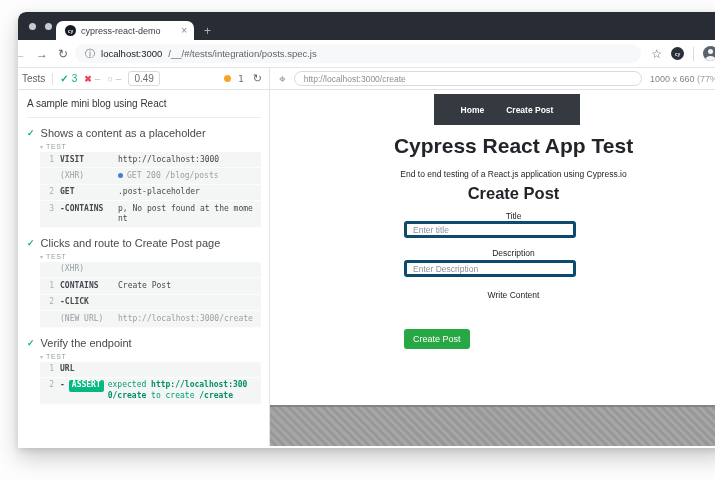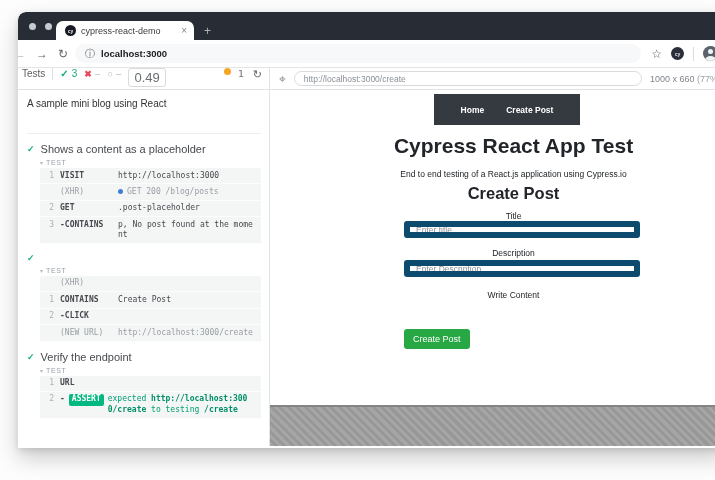--- a/index.html
+++ b/index.html
@@ -25,65 +25,65 @@
   .newtab { position:absolute; left:186px; top:13px; color:#aeb3ba; font-size:12px; line-height:12px; }
 
   
   .toolbar { height:28px; background:#fff; border-bottom:1px solid #e3e5e7;
     display:flex; align-items:center; padding-right:9px; }
   .nav-ic { color:#5f6368; font-size:12px; line-height:1; padding:0 5px; }
   .nav-back { margin-left:-9px; color:#9aa0a6; }
   .omnibox { flex:1; height:19px; margin-left:2px; background:#f7f8f9; border-radius:10px;
     display:flex; align-items:center; gap:6px; padding:0 10px; overflow:hidden; }
   .info-ic { color:#5f6368; font-size:10px; }
-  .url-host { font-size:9.5px; color:#202124; font-weight:bold; white-space:nowrap; }
+  .url-host { font-size:9.5px; color:#202124; font-weight:normal; white-space:nowrap; }
   .url-path { font-size:9.5px; color:#5f6368; white-space:nowrap; }
   .tb-right { display:flex; align-items:center; gap:9px; margin-left:10px; }
   .star-ic { color:#5f6368; font-size:12px; }
   .ext-ic { width:13px; height:13px; border-radius:50%; background:#2b2f3a; color:#dfe2e6;
     font-size:5px; font-weight:bold; display:flex; align-items:center; justify-content:center; }
   .tb-sep { width:1px; height:14px; background:#dadce0; }
   .avatar { position:relative; width:15px; height:15px; border-radius:50%; background:#5b626b; overflow:hidden; }
   .avatar::before { content:""; position:absolute; left:5px; top:3px; width:5px; height:5px;
     border-radius:50%; background:#f1f3f4; }
   .avatar::after { content:""; position:absolute; left:2px; top:9.5px; width:11px; height:8px;
     border-radius:50%; background:#f1f3f4; }
 
   
   .runner-header { height:22px; background:#fff; border-bottom:1px solid #e2e3e4;
     display:flex; align-items:stretch; }
   .rh-left { width:252px; flex:none; border-right:1px solid #e2e3e4;
-    display:flex; align-items:flex-start; gap:7px; padding:0 7px 0 4px; }
+    display:flex; align-items:center; gap:7px; padding:0 7px 0 4px; }
   .tests-btn { font-size:10px; color:#5e6266; }
   .rh-sep { width:1px; height:12px; background:#e0e0e0; }
   .stat { display:flex; align-items:center; gap:3px; font-size:10px; }
   .stat .ic-pass { color:#13ac7c; font-weight:bold; font-size:10px; }
   .stat .ic-fail { color:#e8485c; font-weight:bold; font-size:9px; }
   .stat .ic-pend { color:#b8bcc1; font-size:9px; }
   .stat .v-pass { color:#13ac7c; }
   .stat .v-mute { color:#c0c4c8; }
-  .duration { border:1px solid #d8dadc; border-radius:3px; padding:1px 5px; font-size:13px; color:#6a6e72; }
+  .duration { border:1px solid #d8dadc; border-radius:3px; padding:1px 5px; font-size:10px; color:#6a6e72; }
   .rh-spacer { flex:1; }
   .run-dot { width:7px; height:7px; border-radius:50%; background:#f5a623; }
   .run-count { font-size:9.5px; color:#6a6e72; font-family:"DejaVu Sans Mono",monospace; }
   .rh-refresh { color:#5e6266; font-size:11px; margin-left:2px; }
   .rh-right { flex:1; display:flex; align-items:center; gap:8px; padding:0 6px 0 9px; }
   .crosshair { color:#8b9096; font-size:12px; }
   .url-pill { flex:1; height:15px; border:1px solid #d8dadc; border-radius:8px; background:#fff;
     display:flex; align-items:center; padding:0 9px; font-size:8.5px; color:#8a9096; overflow:hidden; white-space:nowrap; }
   .viewport-info { font-size:9px; color:#9aa0a6; white-space:nowrap; }
   .viewport-info b { color:#80868c; font-weight:normal; }
 
   
   .main { display:flex; height:356px; }
 
   
   .sidebar { width:252px; flex:none; border-right:1px solid #e2e3e4; background:#fff;
     padding:8px 8px 0 9px; overflow:hidden; }
-  .suite-title { font-size:10px; color:#303438; padding-bottom:24px; border-bottom:1px solid #ededee;
+  .suite-title { font-size:10px; color:#303438; padding-bottom:8px; border-bottom:1px solid #ededee;
     margin-bottom:9px; }
   .test { margin-bottom:9px; }
   .test-head { display:flex; align-items:center; gap:6px; margin-bottom:4px; }
   .check-ic { color:#12b07e; font-weight:bold; font-size:9px; }
   .test-title { font-size:11px; color:#46494e; }
   .sect { display:flex; align-items:center; gap:3px; margin:0 0 2px 13px; }
   .caret-ic { font-size:6px; color:#b7bcc2; }
   .sect-label { font-size:7px; color:#9aa0a6; letter-spacing:.6px; }
   .cmds { margin-left:13px; background:#f4f5f5; border-radius:2px; }
   .crow { display:flex; align-items:baseline; padding:2.5px 5px 2.5px 2px;
@@ -106,21 +106,21 @@
   .appc { position:absolute; left:0; top:0; width:487px; height:100%; }
   .appnav { position:absolute; left:164px; top:4px; width:146px; height:31px; background:#343a40;
     display:flex; align-items:center; justify-content:center; gap:22px; }
   .appnav-link { color:#fff; font-size:8.5px; font-weight:bold; white-space:nowrap; }
   .app-h1 { position:absolute; top:44px; width:100%; text-align:center; font-size:21px;
     font-weight:bold; color:#212529; }
   .app-sub { position:absolute; top:79px; width:100%; text-align:center; font-size:8.5px; color:#212529; }
   .form-h2 { position:absolute; top:94px; width:100%; text-align:center; font-size:16.5px;
     font-weight:bold; color:#212529; }
   .f-label { position:absolute; width:100%; text-align:center; font-size:8.5px; color:#212529; }
-  .f-input { position:absolute; left:134px; width:236px; height:17px; border:6px solid #0c4a6e;
+  .f-input { position:absolute; left:134px; width:172px; height:17px; border:3px solid #0c4a6e;
     border-radius:3px; font-size:8.5px; color:#495057; padding:0 6px;
     font-family:"Liberation Sans",sans-serif; outline:none; }
   .f-input::placeholder { color:#8a9096; }
   .lbl1 { top:121px; } .in1 { top:131px; }
   .lbl2 { top:158px; } .in2 { top:170px; }
   .lbl3 { top:200px; } .in3 { top:211px; }
   .submit-btn { position:absolute; left:134px; top:239px; background:#28a745; color:#fff;
     border:none; border-radius:3px; font-size:9px; padding:5px 9px;
     font-family:"Liberation Sans",sans-serif; }
   .stripes { position:absolute; left:0; right:0; bottom:0; height:41px; border-top:2px solid #848484;
@@ -145,20 +145,21 @@
       <span class="newtab">+</span>
     </div>
 
     <div class="toolbar">
       <span class="nav-ic nav-back">←</span>
       <span class="nav-ic">→</span>
       <span class="nav-ic">↻</span>
       <div class="omnibox">
         <span class="info-ic">ⓘ</span>
         <span class="url-host">localhost:3000</span>
+          <span class="url-path">/__/#/tests/integration/posts.spec.js</span>
       </div>
       <div class="tb-right">
         <span class="star-ic">☆</span>
         <span class="ext-ic">cy</span>
         <span class="tb-sep"></span>
         <span class="avatar"></span>
       </div>
     </div>
 
     <div class="runner-header">
@@ -224,20 +225,21 @@
               <span class="cnum">3</span>
               <span class="cname">-CONTAINS</span>
               <span class="cargs">p, No post found at the moment</span>
             </div>
           </div>
         </div>
 
         <div class="test">
           <div class="test-head">
             <span class="check-ic">✓</span>
+            <span class="test-title">Clicks and route to Create Post page</span>
           </div>
           <div class="sect">
             <span class="caret-ic">▾</span>
             <span class="sect-label">TEST</span>
           </div>
           <div class="cmds">
             <div class="crow xhr">
               <span class="cnum"></span>
               <span class="cname">(XHR)</span>
             </div>
@@ -272,21 +274,21 @@
             <div class="crow">
               <span class="cnum">1</span>
               <span class="cname">URL</span>
               <span class="cargs"></span>
             </div>
             <div class="crow">
               <span class="cnum">2</span>
               <span class="assert-wrap">
                 <span class="assert-dash">-</span>
                 <span class="assert-badge">ASSERT</span>
-                <span class="assert-msg"><span>expected</span> <b>http://localhost:3000/create</b> <span>to testing</span> <b>/create</b></span>
+                <span class="assert-msg"><span>expected</span> <b>http://localhost:3000/create</b> <span>to create</span> <b>/create</b></span>
               </span>
             </div>
           </div>
         </div>
       </div>
 
       <div class="apanel">
         <div class="appc">
           <div class="appnav">
             <span class="appnav-link">Home</span>

